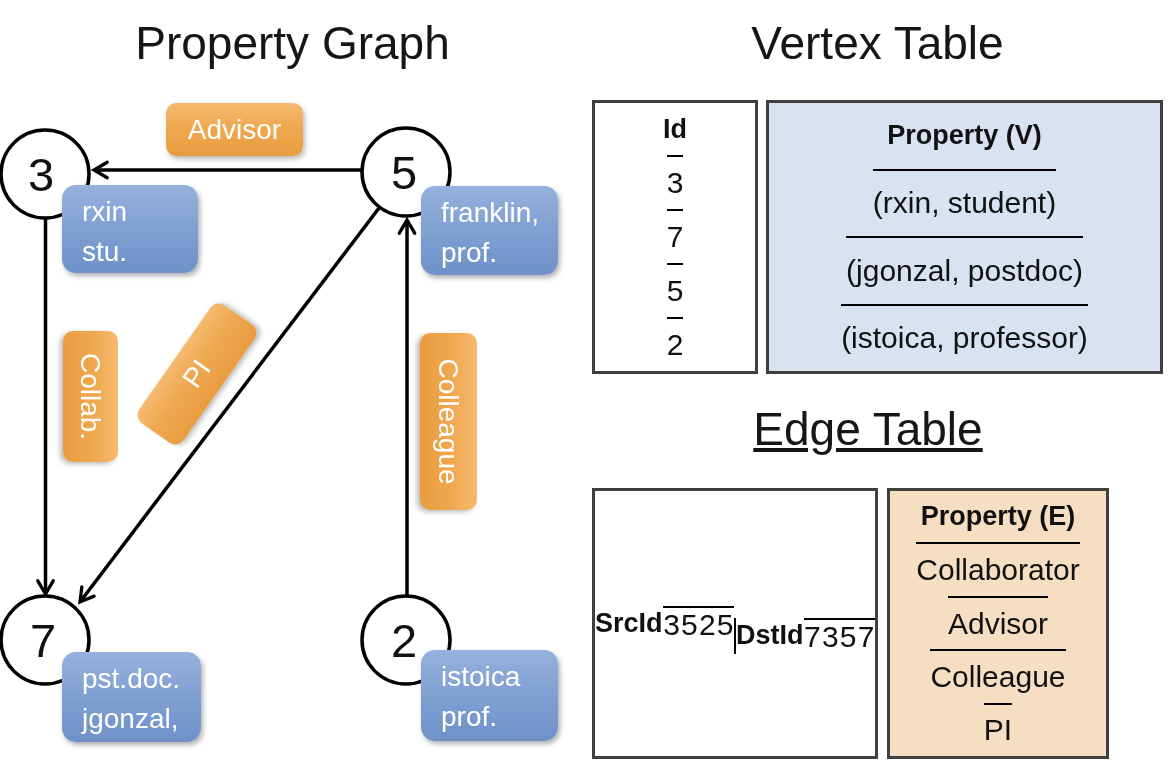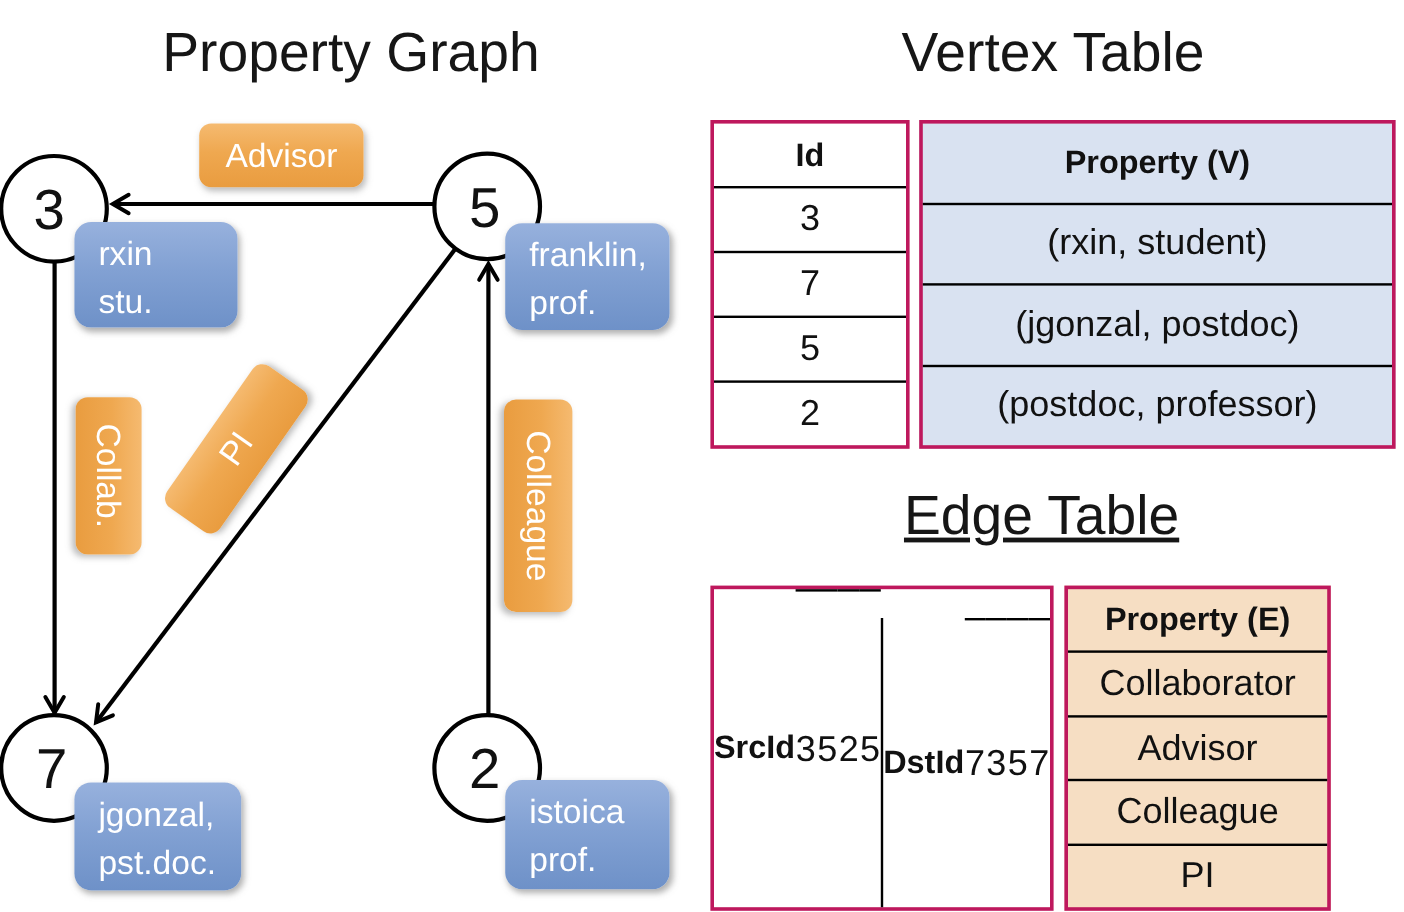--- a/index.html
+++ b/index.html
@@ -11,22 +11,22 @@
   #graph-svg{position:absolute;left:0;top:0;z-index:1;}
   .vlabel{position:absolute;z-index:3;color:#fff;font-size:28px;line-height:40px;
           padding:7px 0 0 20px;border-radius:14px;
           background:linear-gradient(180deg,#97B1DD 0%,#82A1D3 45%,#6E91C8 100%);
           box-shadow:2px 3px 5px rgba(110,110,110,0.55);box-sizing:border-box;}
   .elabel{position:absolute;z-index:2;color:#fff;font-size:28px;border-radius:10px;
           display:flex;align-items:center;justify-content:center;
           background:linear-gradient(180deg,#F5BA70 0%,#EFA850 45%,#E99C3F 100%);
           box-shadow:2px 3px 5px rgba(120,120,120,0.5);box-sizing:border-box;white-space:nowrap;}
   
-  .tcol{position:absolute;border:3px solid #be185d;display:flex;flex-direction:column;
-        box-sizing:border-box;background:#fff;}
+  .tcol{position:absolute;border:3px solid #404040;display:flex;flex-direction:column;
+        box-sizing:border-box;background:#fff;align-items:center;}
   .tcell{flex:1;display:flex;align-items:center;justify-content:center;
          border-top:2px solid #000;font-size:30px;white-space:nowrap;}
   .tcell:first-child{border-top:none;}
   .thead{font-weight:700;font-size:27px;}
   .splitcols{display:flex;flex-direction:row;padding:0;}
   .subcol{flex:1;display:flex;flex-direction:row;}
   .subcol + .subcol{border-left:2px solid #000;margin-top:24px;}
 </style>
 </head>
 <body>
@@ -74,40 +74,40 @@
 
   <div class="vlabel" style="left:62px;top:185px;width:136px;height:88px;">
     <div>rxin</div>
     <div>stu.</div>
   </div>
   <div class="vlabel" style="left:421px;top:186px;width:137px;height:89px;">
     <div>franklin,</div>
     <div>prof.</div>
   </div>
   <div class="vlabel" style="left:62px;top:652px;width:139px;height:90px;">
+    <div>pst.doc.</div>
     <div>jgonzal,</div>
-    <div>pst.doc.</div>
   </div>
   <div class="vlabel" style="left:421px;top:650px;width:137px;height:91px;">
     <div>istoica</div>
     <div>prof.</div>
   </div>
 
   <div class="tcol" style="left:592px;top:100px;width:166px;height:274px;">
     <div class="tcell thead">Id</div>
     <div class="tcell">3</div>
     <div class="tcell">7</div>
     <div class="tcell">5</div>
     <div class="tcell">2</div>
   </div>
   <div class="tcol" style="left:766px;top:100px;width:397px;height:274px;background:#D9E2F1;">
     <div class="tcell thead">Property (V)</div>
     <div class="tcell">(rxin, student)</div>
     <div class="tcell">(jgonzal, postdoc)</div>
-    <div class="tcell">(postdoc, professor)</div>
+    <div class="tcell">(istoica, professor)</div>
   </div>
 
   <div class="tcol splitcols" style="left:592px;top:488px;width:286px;height:271px;">
     <div class="subcol">
       <div class="tcell thead">SrcId</div>
       <div class="tcell">3</div>
       <div class="tcell">5</div>
       <div class="tcell">2</div>
       <div class="tcell">5</div>
     </div>

